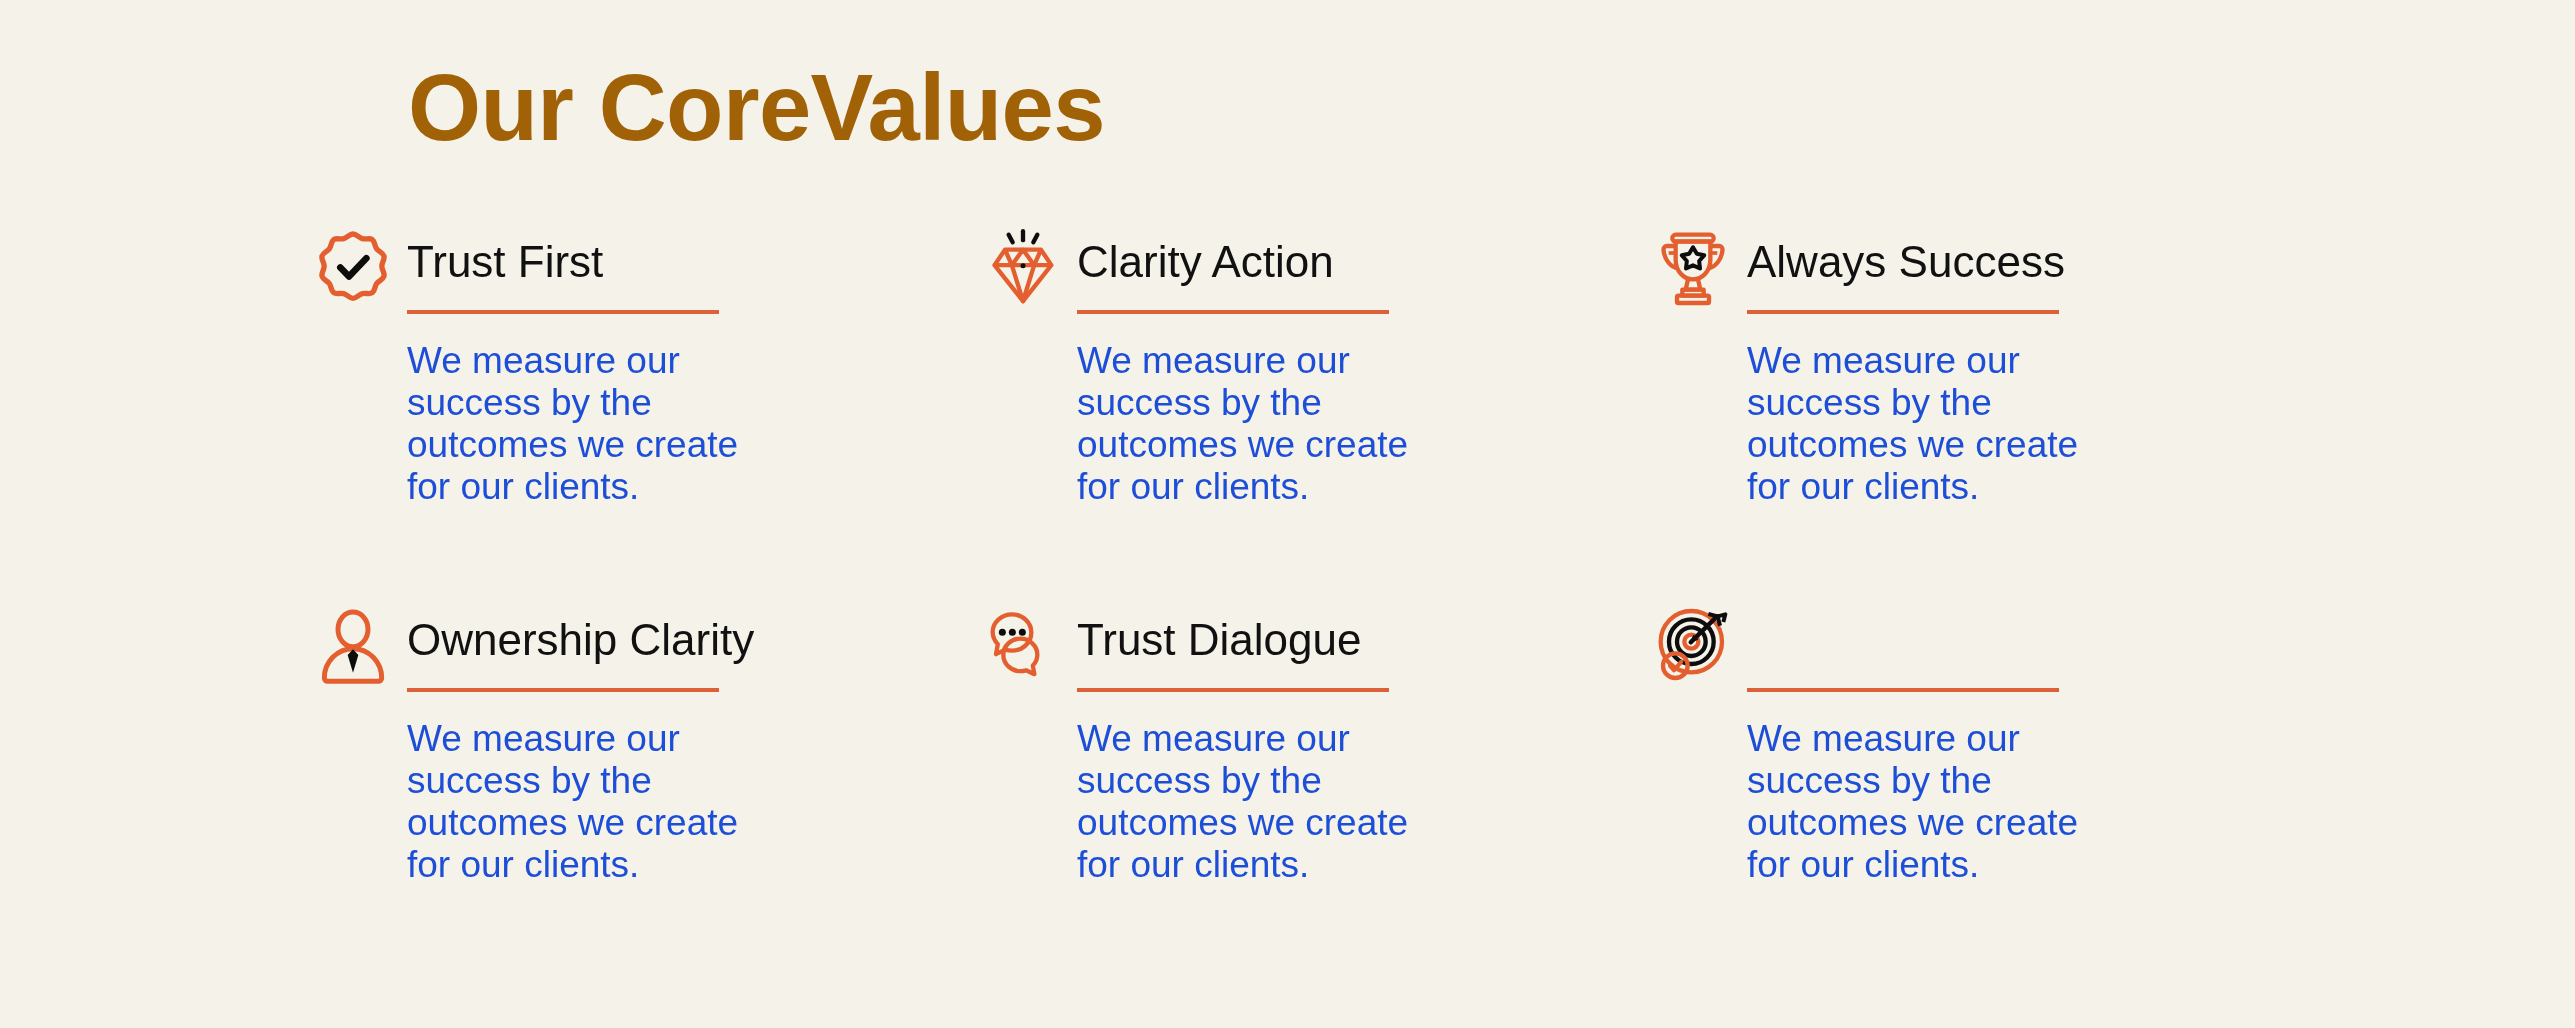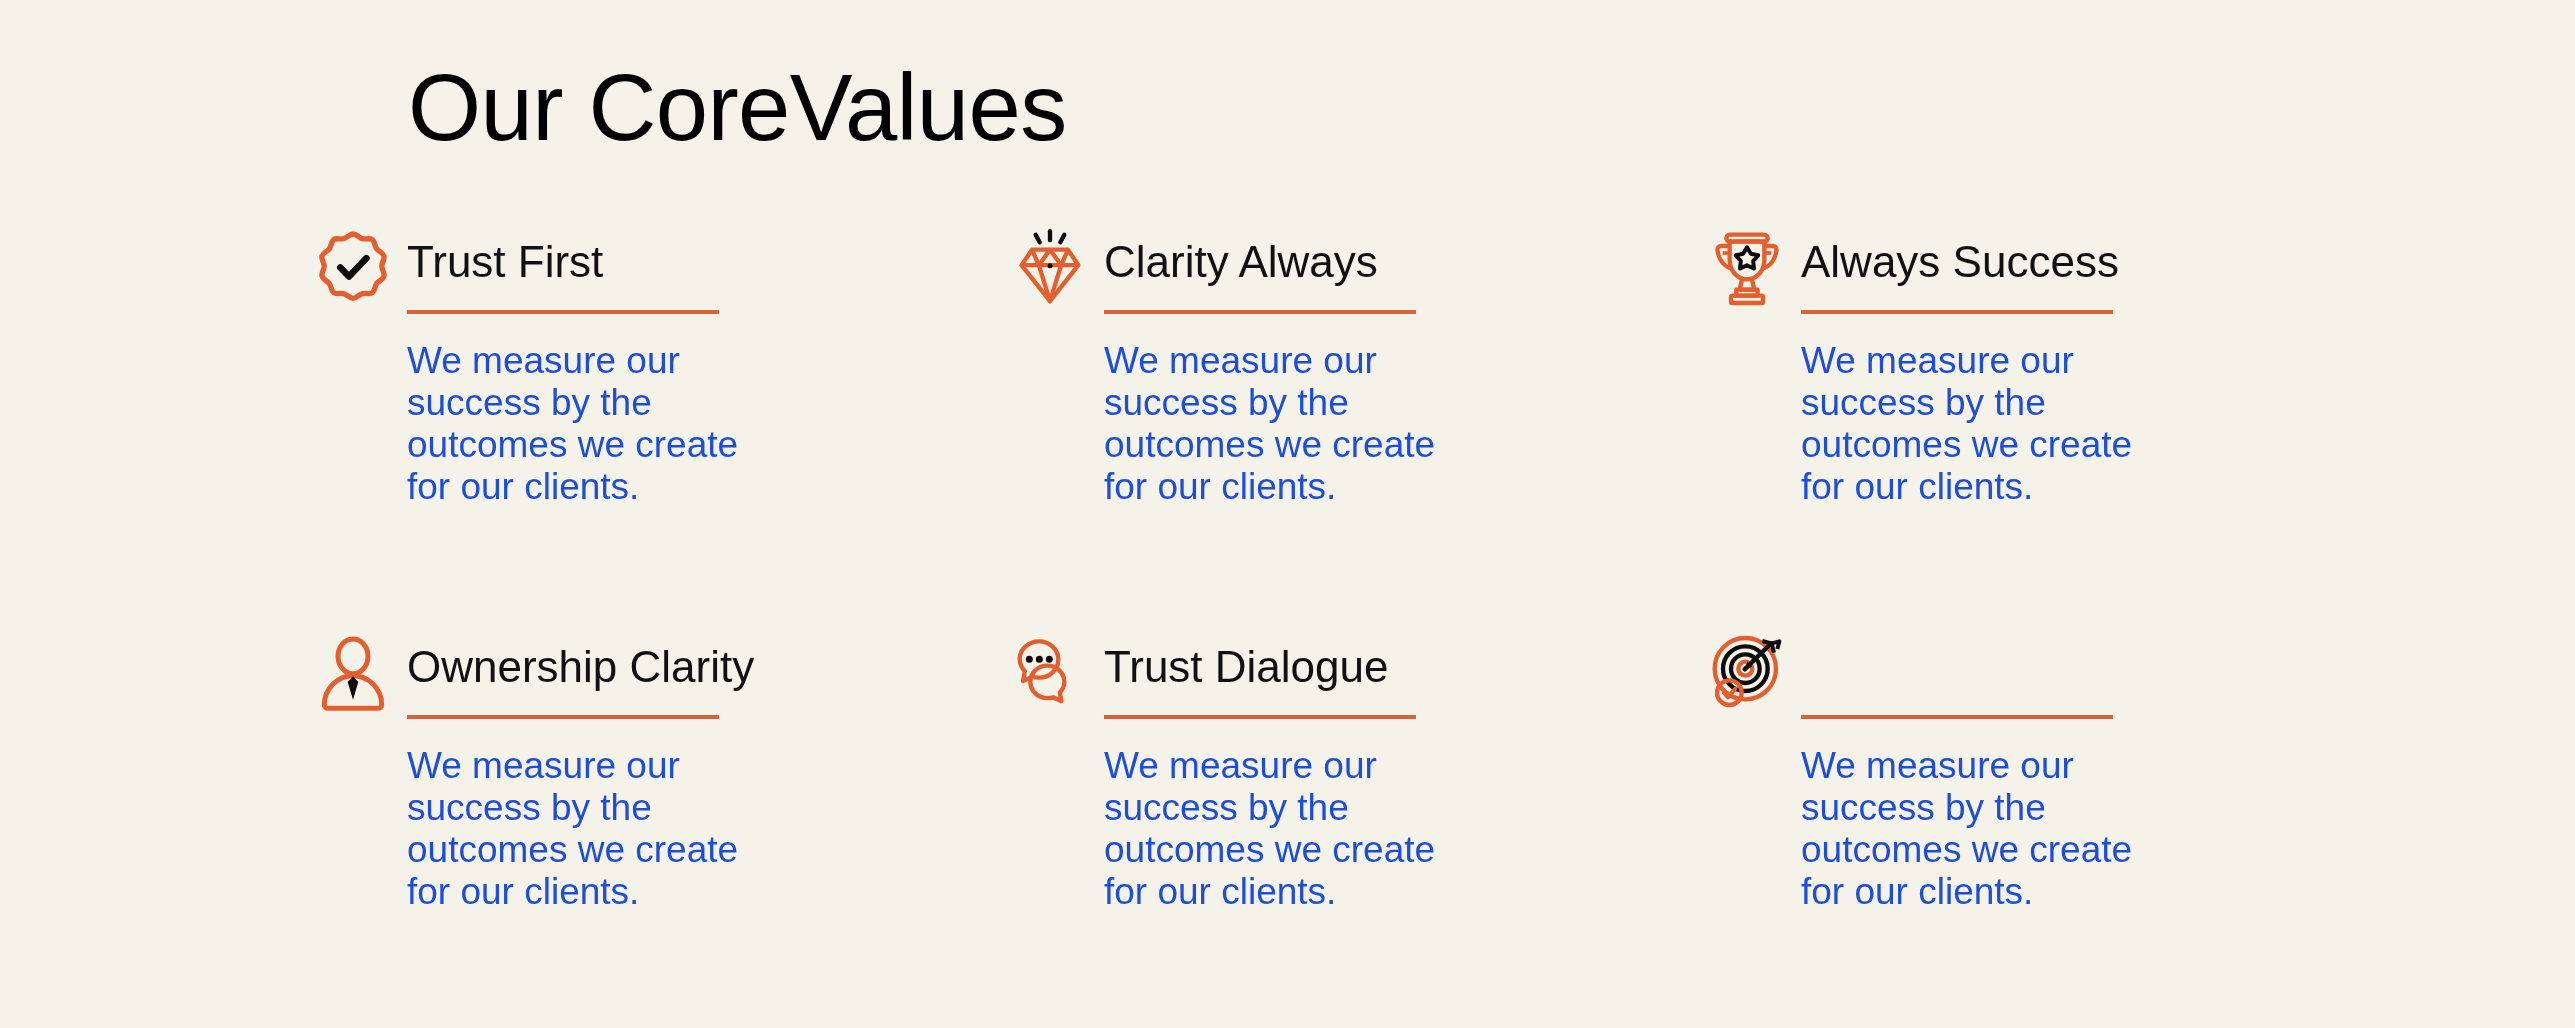--- a/index.html
+++ b/index.html
@@ -23,38 +23,37 @@
     background: #f5f2e9;
   }
 
   
   .page-title {
     position: absolute;
     left: 408px;
     top: 61px;
     font-size: 94px;
     line-height: 1.0;
-    font-weight: 400;
-    color: #000000;
+    font-weight: 700;
+    color: #a16207;
     letter-spacing: -0.6px;
     white-space: nowrap;
   }
 
   
   .values-grid {
     position: absolute;
     left: 313px;
     top: 227px;
     width: 1947px;
     display: grid;
     grid-template-columns: repeat(3, 670px);
     grid-template-rows: repeat(2, 378px);
     column-gap: 0px;
     row-gap: 0px;
-    gap: 27px;
   }
 
   .value-card {
     position: relative;
     width: 670px;
   }
 
   .card-head {
     position: relative;
     display: block;
@@ -146,21 +145,21 @@
             <path d="M15.4 4.6l2.4 4.6" stroke="#0d0d0d" stroke-width="2.6" stroke-linecap="round"></path>
             <path d="M32.6 4.6l-2.4 4.6" stroke="#0d0d0d" stroke-width="2.6" stroke-linecap="round"></path>
 
             <path d="M13.2 13.6h21.6l6.2 9.3L24 44.5 6.9 22.9l6.3-9.3z" stroke="#e35f2f" stroke-width="2.6" stroke-linejoin="round"></path>
             <path d="M6.9 22.9h34.1" stroke="#e35f2f" stroke-width="2.6" stroke-linejoin="round"></path>
             <path d="M13.2 13.6l4.1 9.3L24 44.5l6.7-21.6 4.1-9.3" stroke="#e35f2f" stroke-width="2.6" stroke-linejoin="round"></path>
             <path d="M17.3 22.9L24 13.6l6.7 9.3" stroke="#e35f2f" stroke-width="2.6" stroke-linejoin="round"></path>
             <circle cx="24" cy="23.2" r="1.5" fill="#0d0d0d"></circle>
           </svg>
         </span>
-        <div class="card-title">Clarity Always</div>
+        <div class="card-title">Clarity Action</div>
         <div class="title-rule"></div>
       </div>
       <div class="card-body">We measure our success by the outcomes we create for our clients.</div>
     </div>
 
     <div class="value-card col-3">
       <div class="card-head">
         <span class="card-icon">
           <svg viewBox="0 0 48 48" fill="none" xmlns="http://www.w3.org/2000/svg">
 

